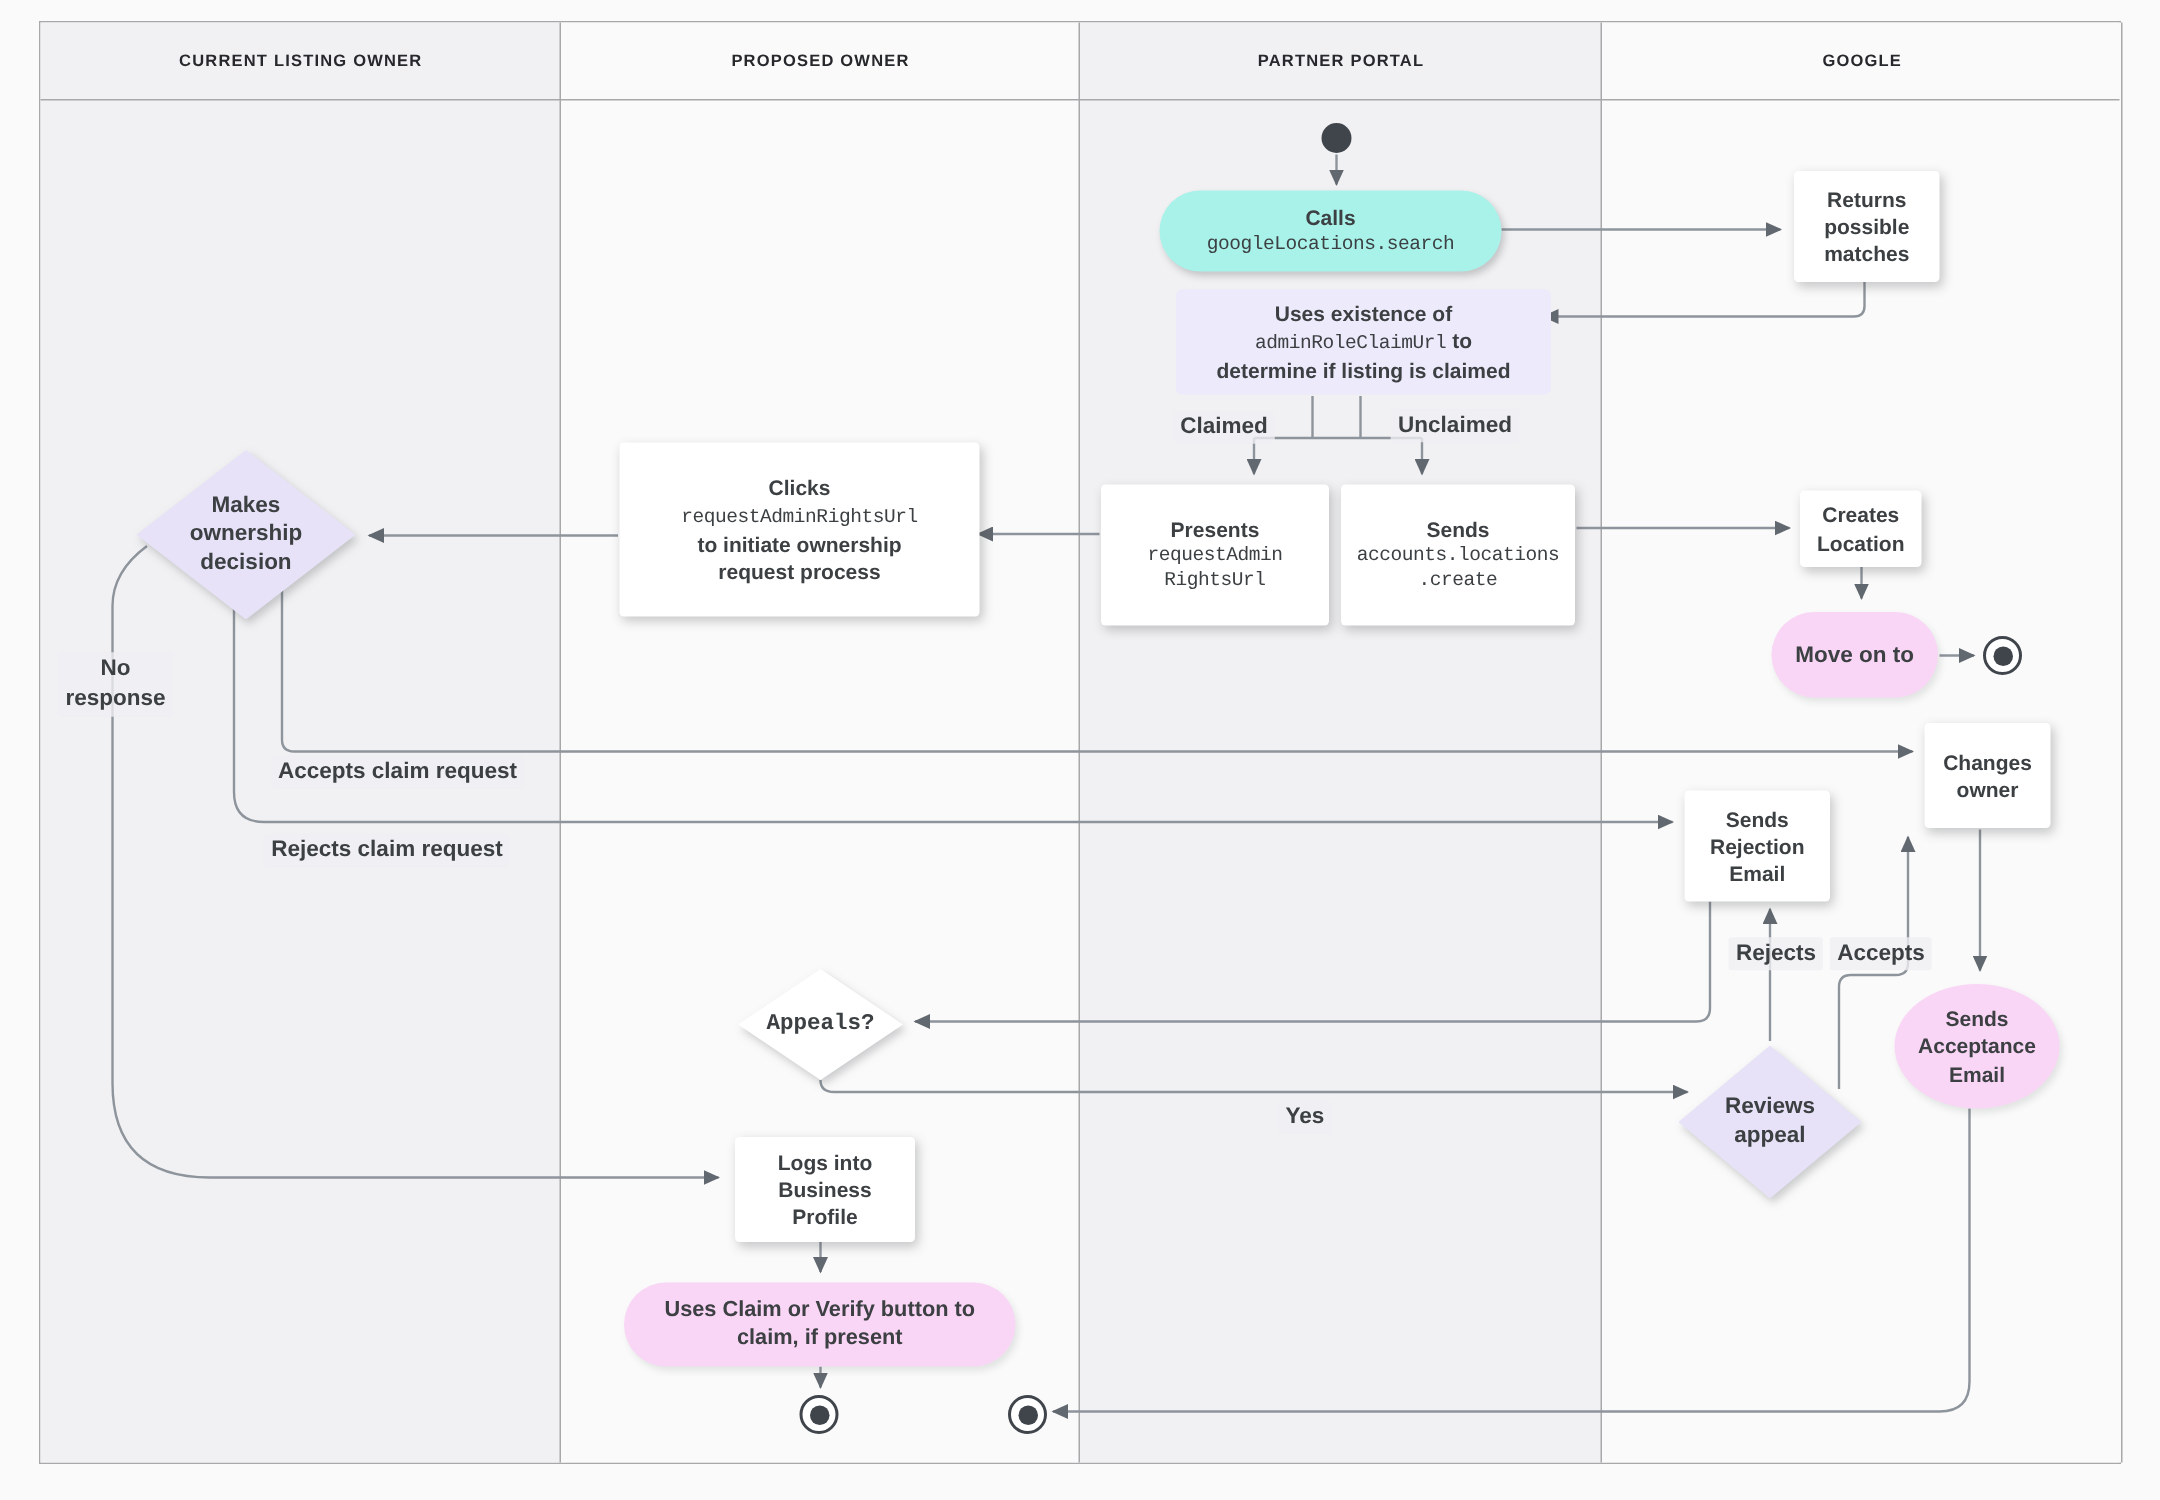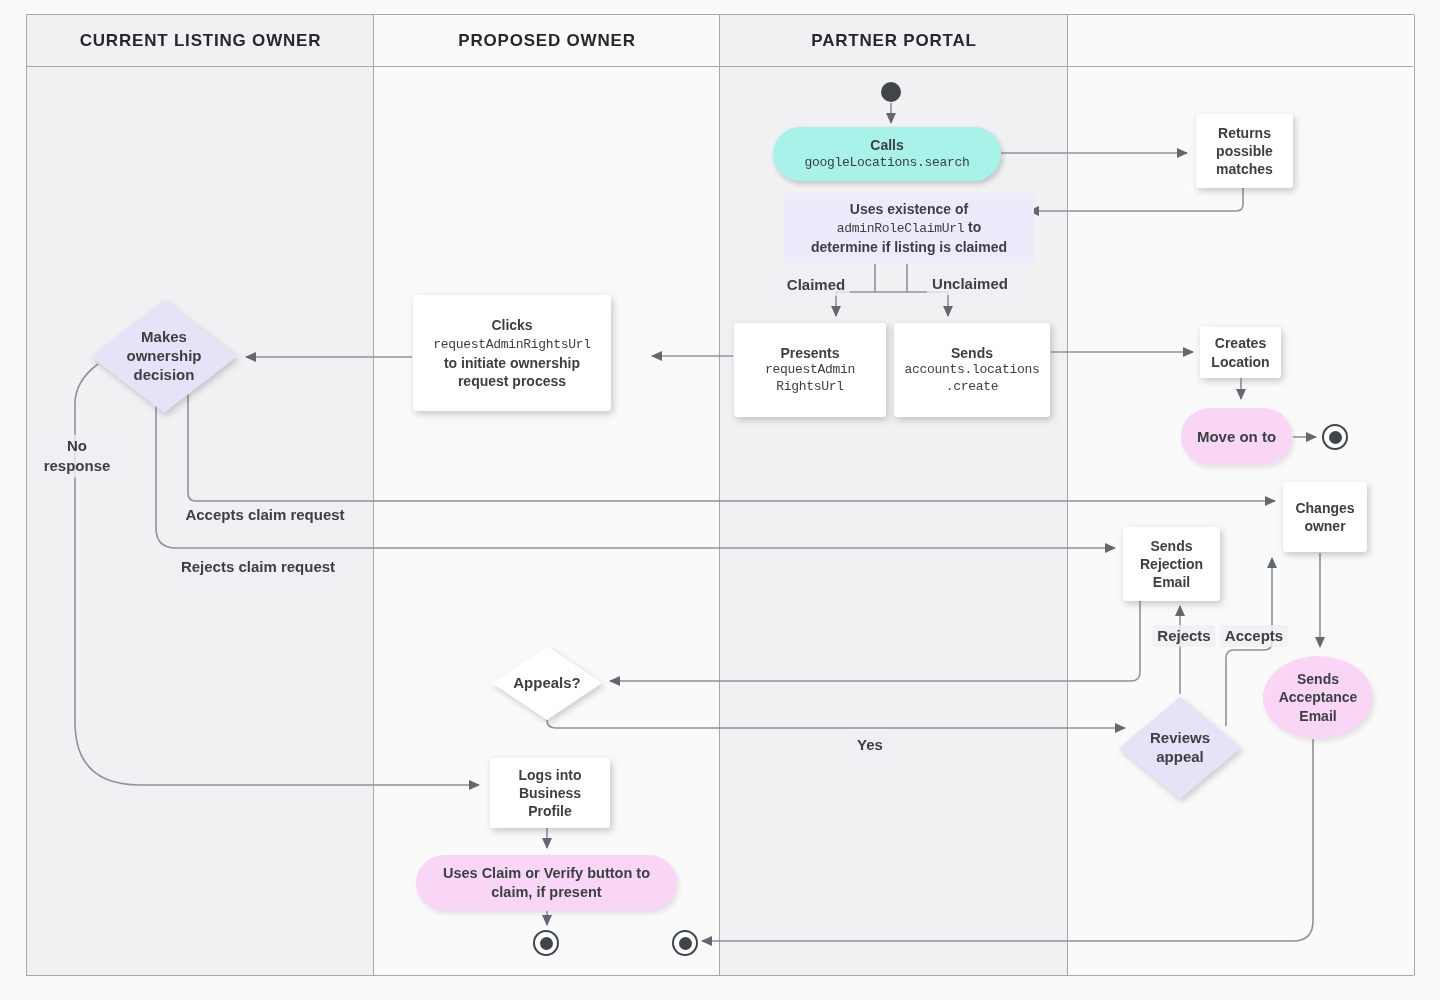--- a/index.html
+++ b/index.html
@@ -9,38 +9,38 @@
   }
   html,body{margin:0;padding:0;}
   body{width:1440px;height:1000px;position:relative;background:var(--lane-light);
        font-family:"Liberation Sans", sans-serif;color:var(--text);overflow:hidden;}
   .diagram{position:absolute;left:26px;top:14px;width:1388px;height:962px;
            border:1.5px solid var(--border);box-sizing:border-box;}
   .lane{position:absolute;top:0;bottom:0;border-right:1.5px solid var(--border);box-sizing:border-box;}
   .lane:last-of-type{border-right:none;}
   .header-row{position:absolute;left:0;right:0;top:0;height:52px;border-bottom:1.5px solid var(--border);box-sizing:border-box;}
   .lane-title{position:absolute;top:0;height:52px;display:flex;align-items:center;justify-content:center;
-              font-size:17px;font-weight:bold;letter-spacing:.8px;color:#26282c;}
+              font-size:11px;font-weight:bold;letter-spacing:.8px;color:#26282c;}
   svg.wires{position:absolute;left:0;top:0;pointer-events:none;}
   .edge{fill:none;stroke:var(--line);stroke-width:1.6;}
   .ah{fill:var(--arrow);}
   .node{position:absolute;display:flex;align-items:center;justify-content:center;text-align:center;
         box-sizing:border-box;font-size:14px;font-weight:bold;line-height:1.3;}
   .box{background:#fff;border-radius:3px;box-shadow:2px 3px 7px rgba(60,64,67,.28);}
   .pill{border-radius:29px;}
   .teal{background:var(--teal);box-shadow:2px 3px 5px rgba(60,64,67,.25);}
   .lav{background:var(--lavender);border-radius:4px;}
   .pinkpill{background:var(--pink);box-shadow:2px 3px 5px rgba(60,64,67,.12);}
   .ellipse{background:var(--pink);border-radius:50%;box-shadow:2px 3px 5px rgba(60,64,67,.12);}
   .dwrap{position:absolute;filter:drop-shadow(2px 3px 3px rgba(60,64,67,.25));}
   .diamond{width:100%;height:100%;display:flex;align-items:center;justify-content:center;text-align:center;
            font-size:15px;font-weight:bold;line-height:1.25;
            clip-path:polygon(50% 0,100% 50%,50% 100%,0 50%);}
   .d-lav{background:var(--diamond-lav);}
-  .d-white{background:#fff;}
+  .d-white{background:#fff;font-family:Liberation Mono, monospace;}
   .mono{font-family:"Liberation Mono","DejaVu Sans Mono",monospace;font-weight:normal;font-size:13px;letter-spacing:-.3px;}
   .pre{white-space:pre-line;}
   .b{font-weight:bold;}
   .elabel{position:absolute;transform:translate(-50%,-50%);font-size:15px;font-weight:bold;
           background:rgba(240,240,243,.78);padding:1px 5px;border-radius:2px;white-space:pre-line;text-align:center;line-height:1.35;}
   .start-dot{position:absolute;width:20px;height:20px;border-radius:50%;background:#40454c;}
   .end-node{position:absolute;width:26px;height:26px;border-radius:50%;border:2px solid #40454c;background:#fff;
             box-sizing:border-box;display:flex;align-items:center;justify-content:center;}
   .end-dot{width:13px;height:13px;border-radius:50%;background:#40454c;}
 </style>
@@ -49,20 +49,21 @@
 
 <div class="diagram">
   <div class="lane" style="left:0;width:347px;background:var(--lane-dark);"></div>
   <div class="lane" style="left:347px;width:346px;background:var(--lane-light);"></div>
   <div class="lane" style="left:693px;width:348px;background:var(--lane-dark);"></div>
   <div class="lane" style="left:1041px;width:347px;background:var(--lane-light);"></div>
   <div class="header-row"></div>
   <div class="lane-title" style="left:0;width:347px;">CURRENT LISTING OWNER</div>
   <div class="lane-title" style="left:347px;width:346px;">PROPOSED OWNER</div>
   <div class="lane-title" style="left:693px;width:348px;">PARTNER PORTAL</div>
+  <div class="lane-title" style="left:1041px;width:347px;">GOOGLE</div>
 </div>
 
 <svg class="wires" width="1440" height="1000" viewBox="0 0 1440 1000">
   <defs>
     <marker id="ah" viewBox="0 0 12 10" markerWidth="12" markerHeight="10" refX="10" refY="5" orient="auto" markerUnits="userSpaceOnUse">
       <path class="ah" d="M0,0 L11,5 L0,10 Z"></path>
     </marker>
   </defs>
   <path class="edge" marker-end="url(#ah)" d="M 891 103 V 123"></path>
   <path class="edge" marker-end="url(#ah)" d="M 1001 153 H 1187"></path>
@@ -128,21 +129,21 @@
 
 <div class="node box pre" style="left:1200px;top:327px;width:81px;height:51px;">Creates
 Location</div>
 
 <div class="node pill pinkpill" style="left:1181px;top:408px;width:111px;height:57px;font-size:15px;">Move on to</div>
 
 <div class="end-node" style="left:1322px;top:424px;">
     <div class="end-dot"></div>
   </div>
 
-<div class="node box" style="left:413px;top:295px;width:198px;height:116px;">
+<div class="node box" style="left:413px;top:295px;width:240px;height:116px;">
   <div>
     <span class="b">Clicks</span><br>
     <span class="mono">requestAdminRightsUrl</span><br>
     <span class="b pre">to initiate ownership
 request process</span>
   </div>
 </div>
 
 <div class="dwrap" style="left:91px;top:300px;width:146px;height:113px;">
   <div class="diamond d-lav pre">Makes

